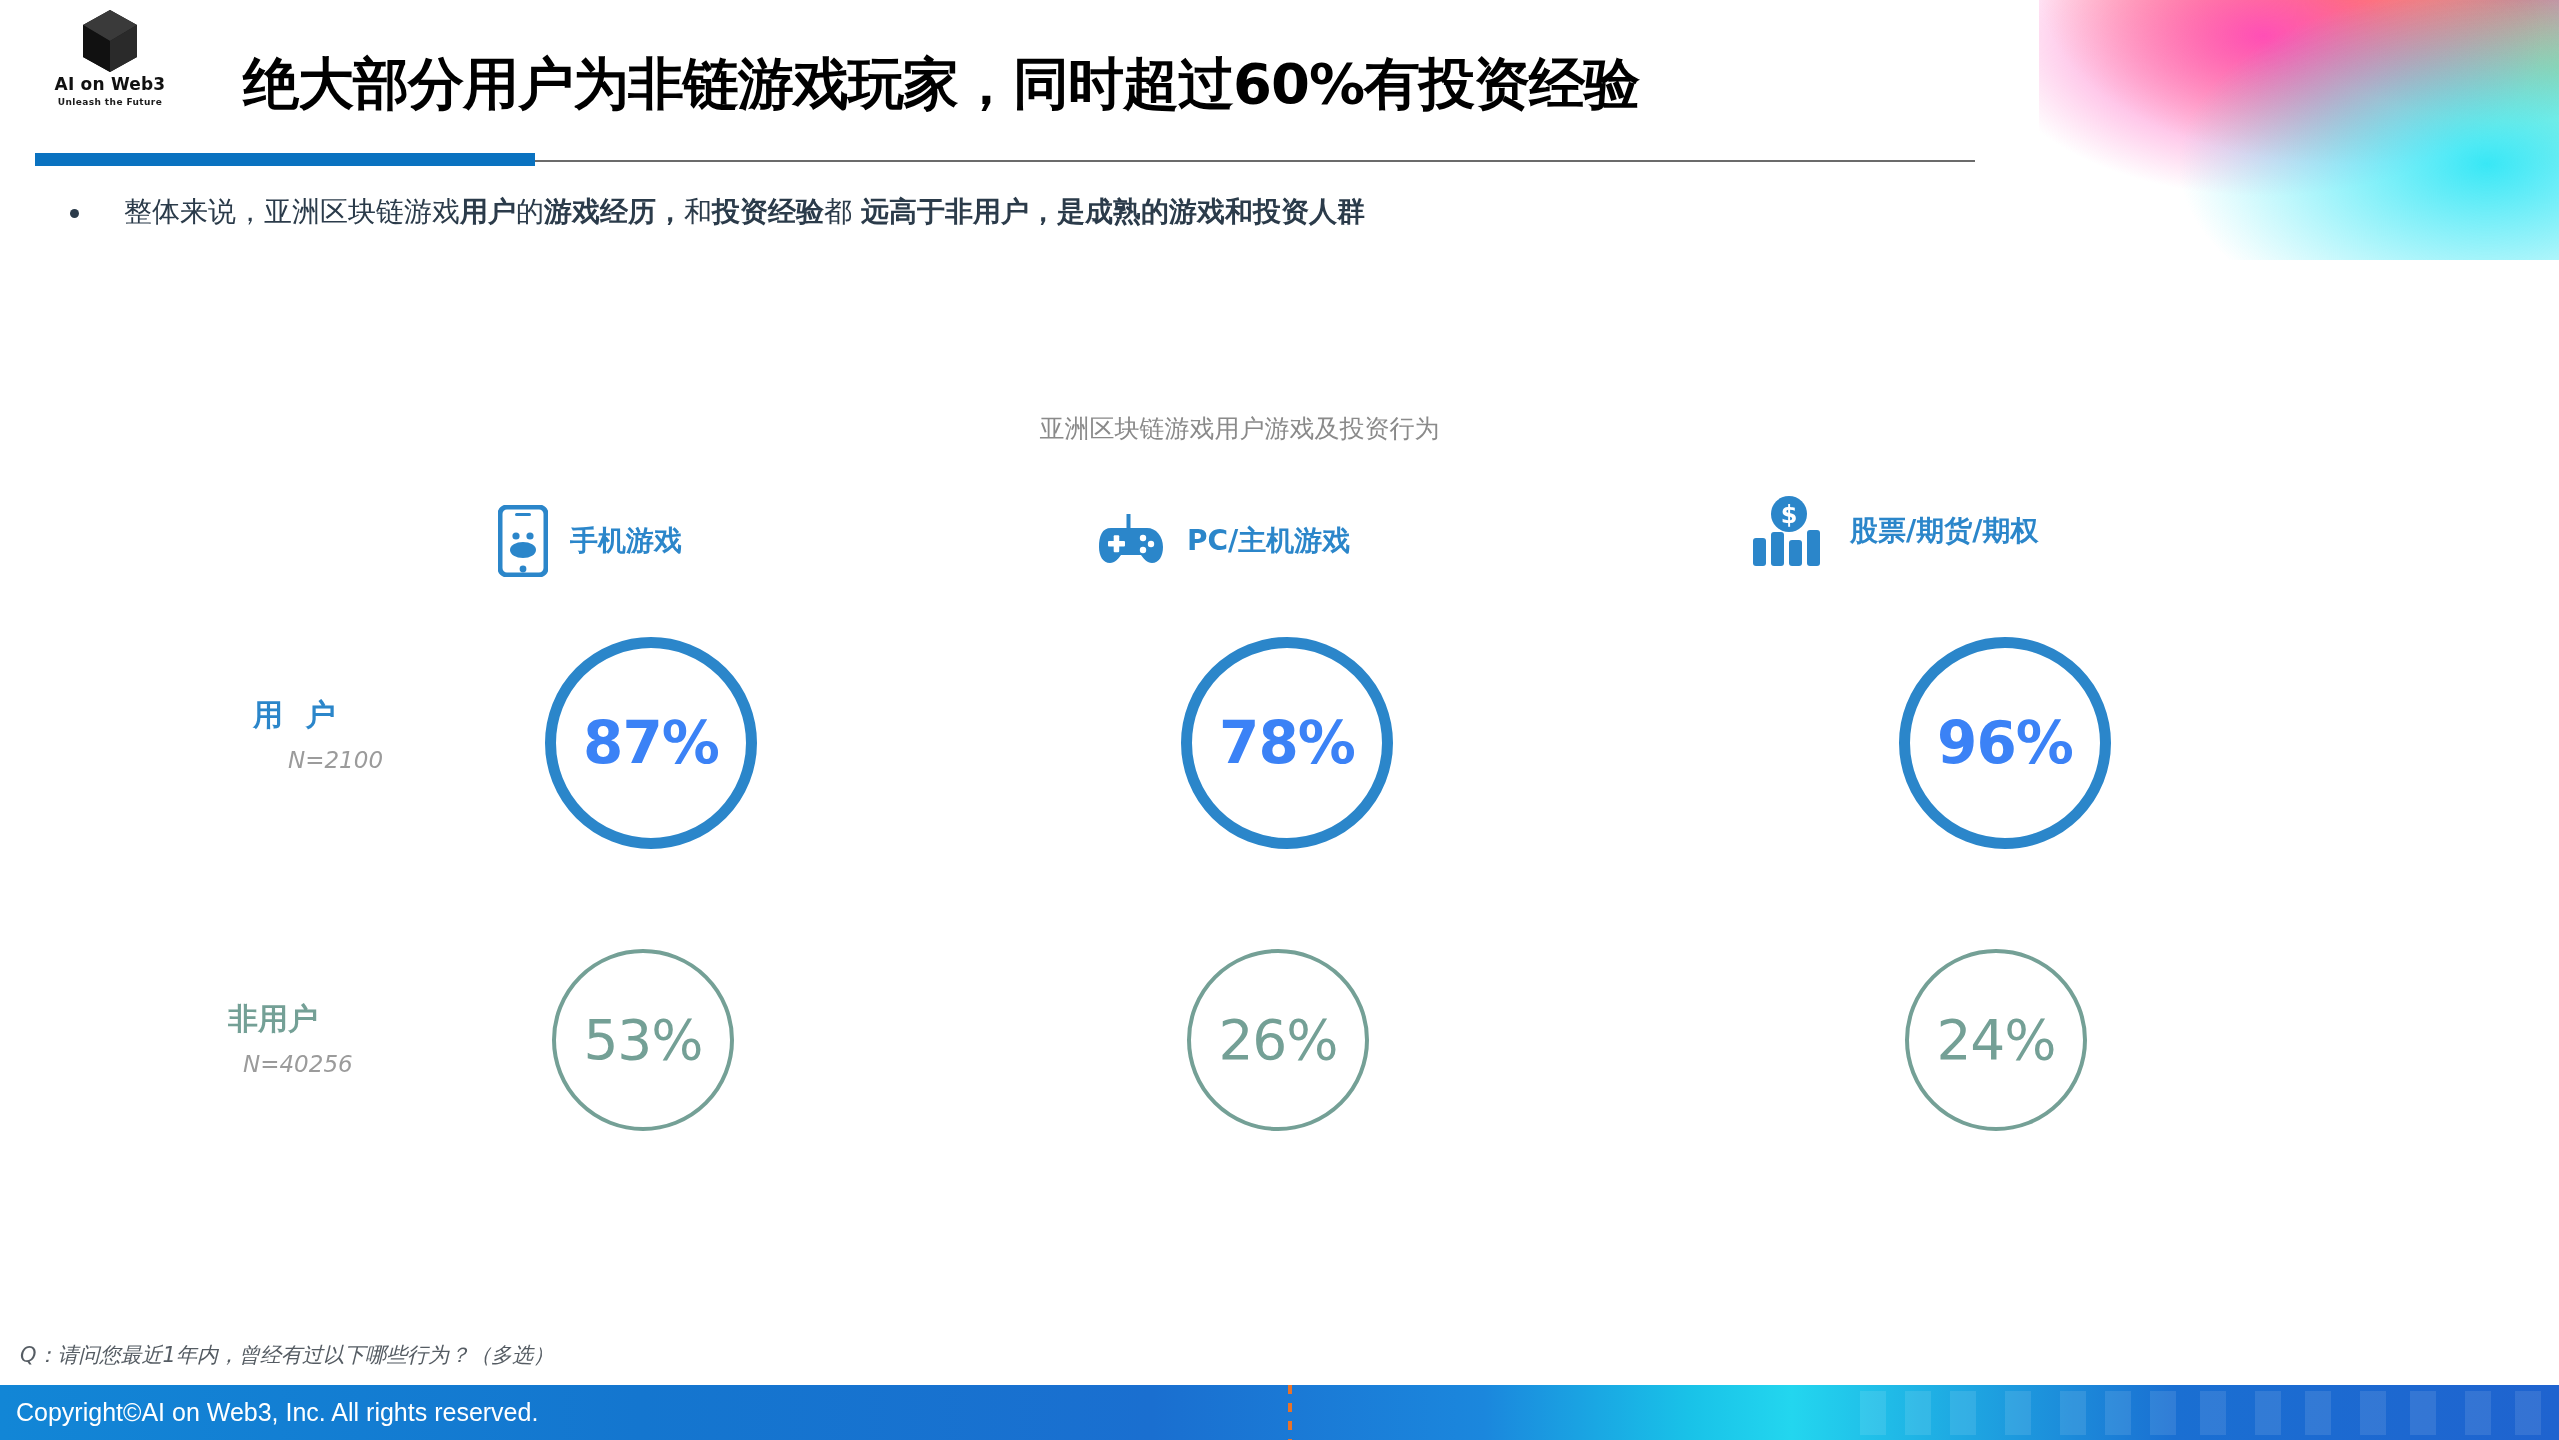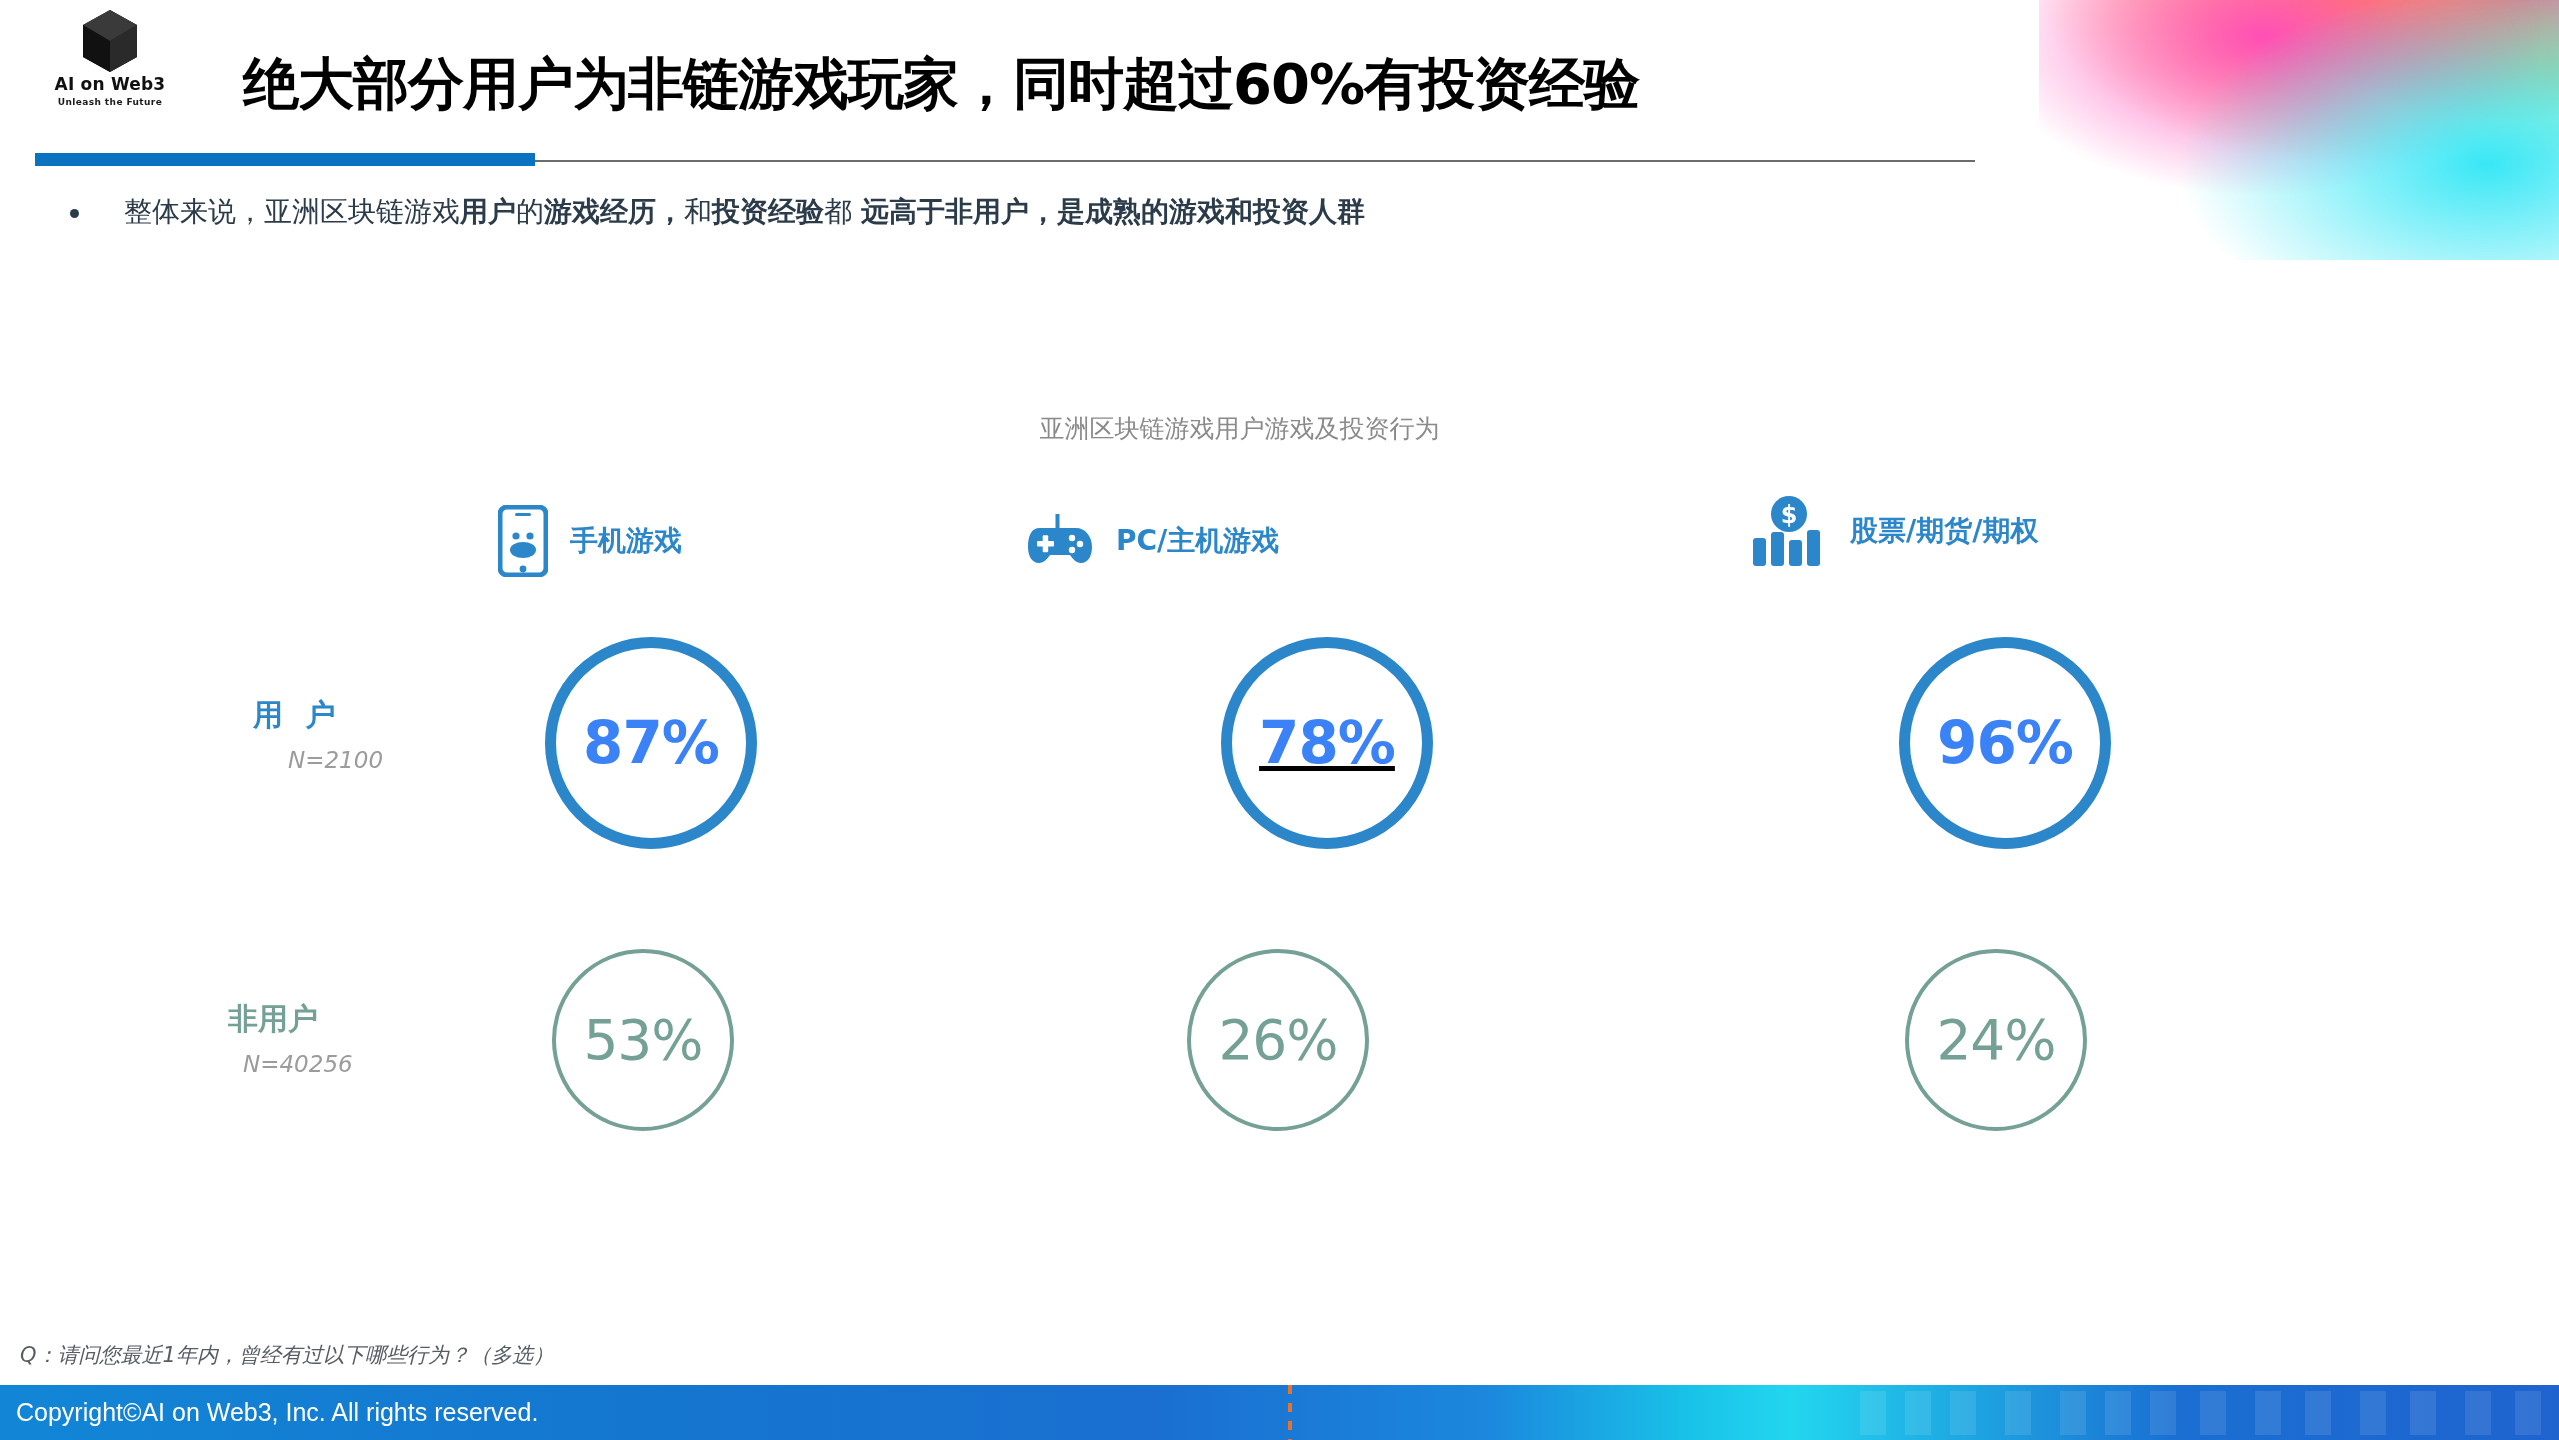--- a/index.html
+++ b/index.html
@@ -189,21 +189,21 @@
         <rect x="2" y="2" width="46" height="68" rx="7" ry="7" fill="none" stroke="#2b86ca" stroke-width="5"></rect>
         <rect x="17" y="8" width="16" height="3" rx="1.5" fill="#2b86ca"></rect>
         <circle cx="25" cy="64" r="3.4" fill="#2b86ca"></circle>
         <circle cx="18" cy="31" r="3.6" fill="#2b86ca"></circle>
         <circle cx="32" cy="31" r="3.6" fill="#2b86ca"></circle>
         <ellipse cx="25" cy="45" rx="13" ry="8" fill="#2b86ca"></ellipse>
       </svg>
       <div class="lbl">手机游戏</div>
     </div>
 
-    <div class="col-head" style="left:1022px;top:512px;">
+    <div class="col-head" style="left:1093px;top:512px;">
       <svg class="ic" width="72" height="58" viewBox="0 0 72 58" xmlns="http://www.w3.org/2000/svg">
         <rect x="33.5" y="2" width="4" height="16" fill="#2b86ca"></rect>
         <path d="M18 16h36c9 0 16 8 16 19 0 9-4 16-11 16-5 0-8-4-11-8H28c-3 4-6 8-11 8C10 51 6 44 6 35 6 24 9 16 18 16z" fill="#2b86ca"></path>
         <rect x="15" y="29" width="17" height="5.5" rx="1" fill="#fff"></rect>
         <rect x="20.7" y="23.2" width="5.5" height="17" rx="1" fill="#fff"></rect>
         <circle cx="50" cy="26" r="3.2" fill="#fff"></circle>
         <circle cx="58" cy="32" r="3.2" fill="#fff"></circle>
         <circle cx="50" cy="38" r="3.2" fill="#fff"></circle>
       </svg>
       <div class="lbl">PC/主机游戏</div>
@@ -227,21 +227,21 @@
     </div>
 
     <div class="row-label nonuser" style="left:228px;top:1004px;">
       <div class="name">非用户</div>
       <div class="n">N=40256</div>
     </div>
 
     <div class="bubble user" style="left:545px;top:637px;width:212px;height:212px;">
       <span>87%</span>
     </div>
-    <div class="bubble user" style="left:1221px;top:637px;width:212px;height:212px;text-decoration:underline;">
+    <div class="bubble user" style="left:1181px;top:637px;width:212px;height:212px;">
       <span>78%</span>
     </div>
     <div class="bubble user" style="left:1899px;top:637px;width:212px;height:212px;">
       <span>96%</span>
     </div>
 
     <div class="bubble nonuser" style="left:552px;top:949px;width:182px;height:182px;">
       <span>53%</span>
     </div>
     <div class="bubble nonuser" style="left:1187px;top:949px;width:182px;height:182px;align-items:center;">

